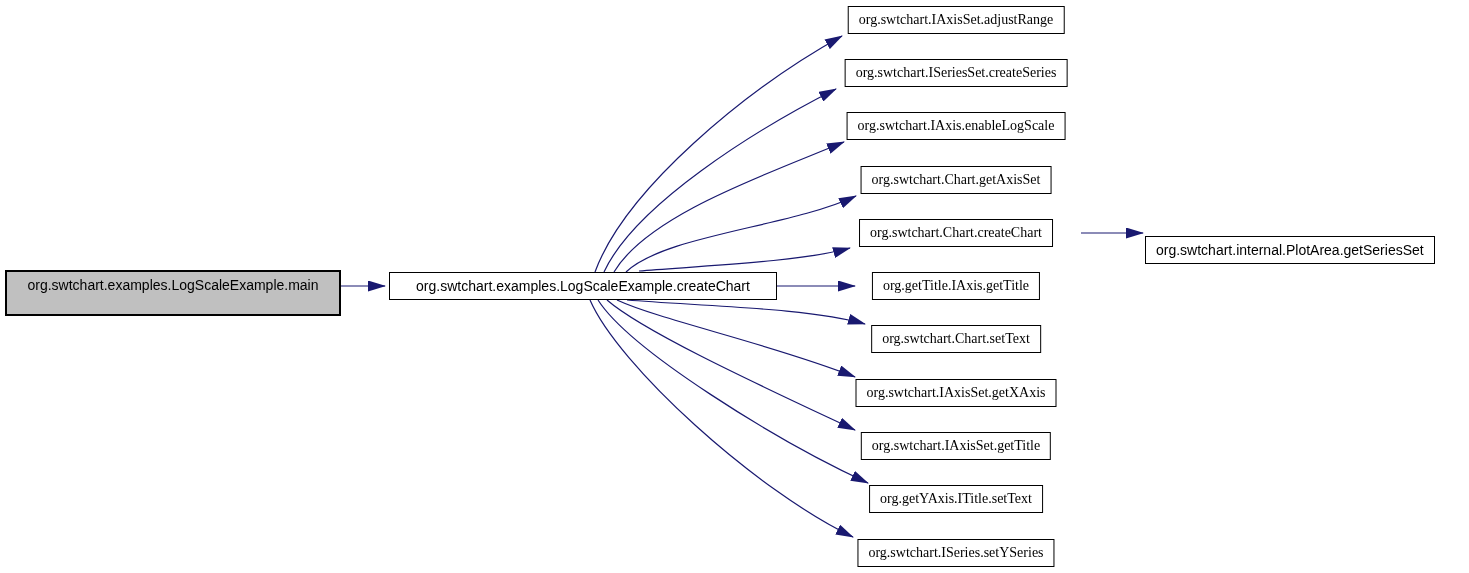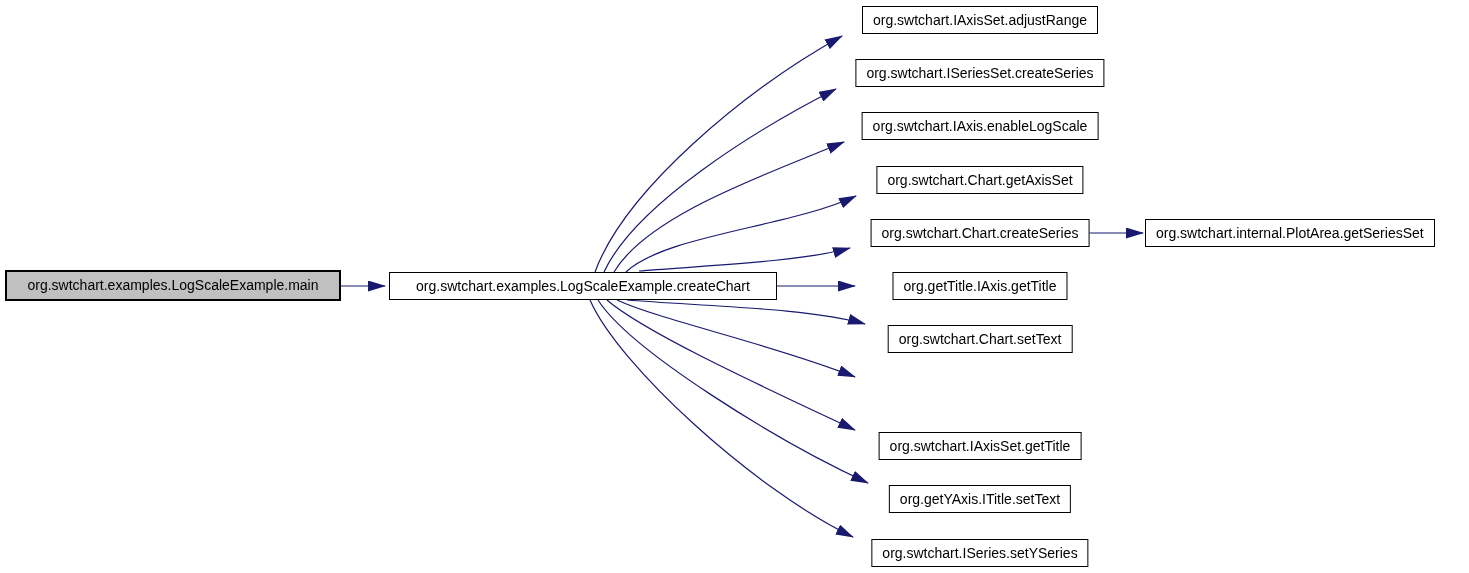--- a/index.html
+++ b/index.html
@@ -21,27 +21,27 @@
     background:#ffffff;
     white-space:nowrap;
     height:28px;
     line-height:26px;
     padding:0 10px;
     text-align:center;
   }
   .node.root{
     left:5px;top:270px;
     min-width:336px;
-    height:31px;line-height:27px;
+    height:46px;line-height:27px;
     border-width:2px;
     background:#c0c0c0;
   }
   .node.create{left:389px;top:272px;min-width:388px;}
-  .node.callee{left:980px;transform:translateX(-50%);}
-  .node.plot{left:1145px;top:219px;}
+  .node.callee{left:956px;transform:translateX(-50%);font-family:Liberation Serif, serif;}
+  .node.plot{left:1145px;top:236px;}
 </style>
 </head>
 <body>
 
 <div class="canvas">
 
   <svg class="edges" xmlns="http://www.w3.org/2000/svg">
     <defs>
       <marker id="arrow" viewBox="0 0 18 11" refX="17" refY="5.5" markerWidth="18" markerHeight="11" markerUnits="userSpaceOnUse" orient="auto">
         <path d="M0,0 L18,5.5 L0,11 z" fill="#191970"></path>
@@ -63,22 +63,23 @@
   </svg>
 
   <div class="node root">org.swtchart.examples.LogScaleExample.main</div>
 
   <div class="node create">org.swtchart.examples.LogScaleExample.createChart</div>
 
   <div class="node callee" style="top:6px">org.swtchart.IAxisSet.adjustRange</div>
   <div class="node callee" style="top:112px">org.swtchart.IAxis.enableLogScale</div>
   <div class="node callee" style="top:59px">org.swtchart.ISeriesSet.createSeries</div>
   <div class="node callee" style="top:166px">org.swtchart.Chart.getAxisSet</div>
-  <div class="node callee" style="top:219px">org.swtchart.Chart.createSeries</div>
+  <div class="node callee" style="top:219px">org.swtchart.Chart.createChart</div>
   <div class="node callee" style="top:272px">org.getTitle.IAxis.getTitle</div>
   <div class="node callee" style="top:325px">org.swtchart.Chart.setText</div>
+  <div class="node callee" style="top:379px">org.swtchart.IAxisSet.getXAxis</div>
   <div class="node callee" style="top:432px">org.swtchart.IAxisSet.getTitle</div>
   <div class="node callee" style="top:485px">org.getYAxis.ITitle.setText</div>
   <div class="node callee" style="top:539px">org.swtchart.ISeries.setYSeries</div>
 
   <div class="node plot">org.swtchart.internal.PlotArea.getSeriesSet</div>
 
 </div>
 
 </body></html>

